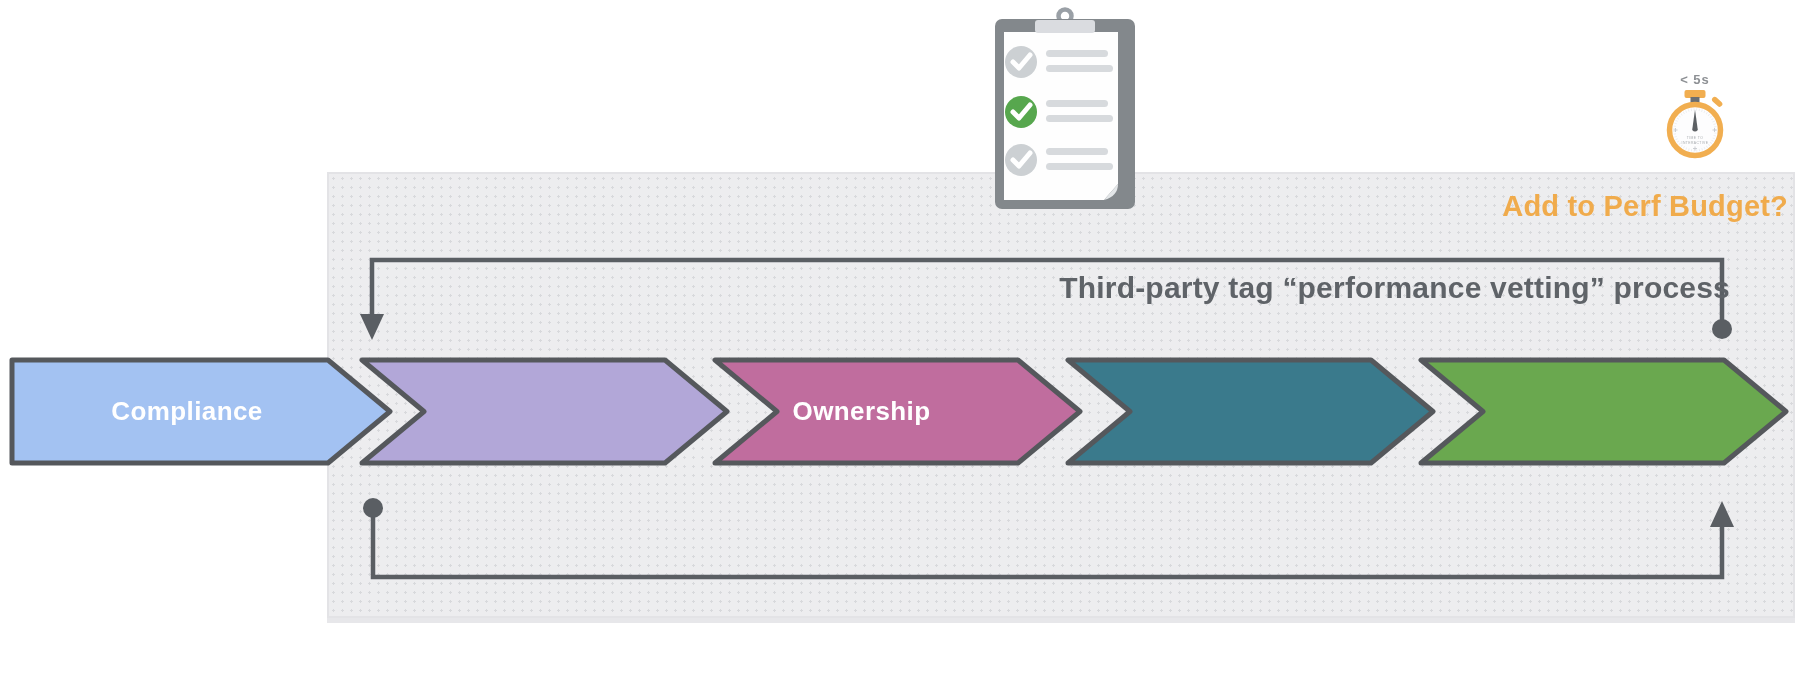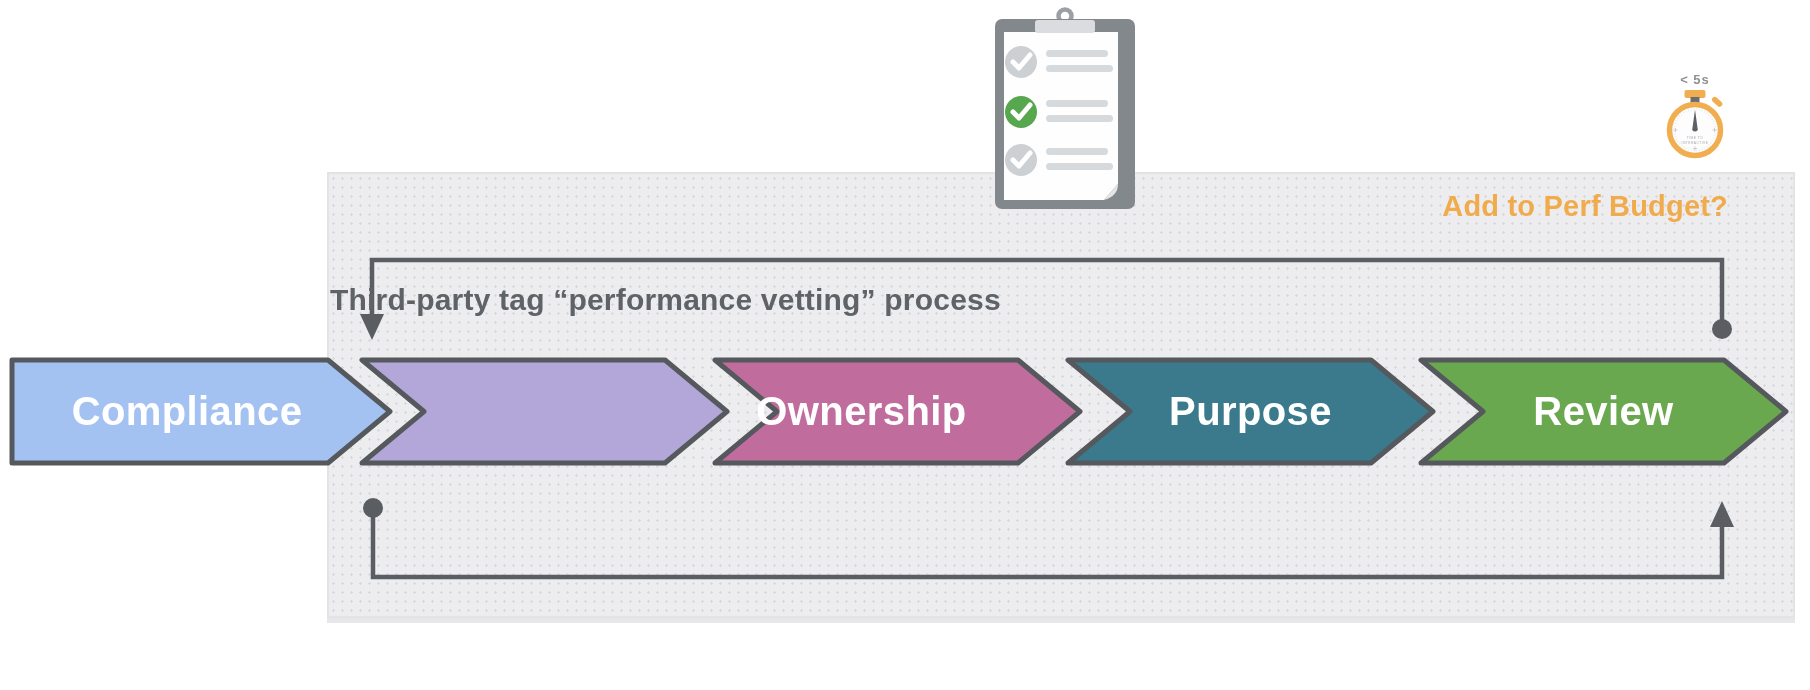--- a/index.html
+++ b/index.html
@@ -22,46 +22,46 @@
     box-sizing: border-box;
     box-shadow: 0 5px 0 rgba(175,175,185,0.30);
   }
   .vector-layer {
     position: absolute;
     left: 0; top: 0;
     width: 1810px; height: 690px;
   }
   .diagram-title {
     position: absolute;
-    left: 330px; top: 283px;
+    left: 330px; top: 271px;
     width: 1400px;
-    text-align: left;
+    text-align: right;
     font-size: 30px;
     font-weight: bold;
     color: #5f6368;
     letter-spacing: 0.2px;
   }
   .perf-budget {
     position: absolute;
-    left: 1200px; top: 190px;
+    left: 1260px; top: 190px;
     width: 528px;
     text-align: right;
     font-size: 29px;
     font-weight: bold;
     color: #F0AB4C;
     letter-spacing: 0.2px;
   }
   .stage-label {
     position: absolute;
     top: 360px;
     height: 103px;
     display: flex;
     align-items: center;
     justify-content: center;
-    font-size: 40px;
+    font-size: 26px;
     font-weight: bold;
     color: #ffffff;
     letter-spacing: 0.4px;
   }
   .stage-label.s0 { left: 12px;   width: 350px; }
   .stage-label.s1 { left: 362px;  width: 365px; }
   .stage-label.s2 { left: 679px;  width: 365px; }
   .stage-label.s3 { left: 1068px; width: 365px; }
   .stage-label.s4 { left: 1421px; width: 365px; }
   .stopwatch-wrap {
@@ -107,22 +107,20 @@
 
     <polygon points="12,360 328,360 390,411.5 328,463 12,463" stroke="#55585C" stroke-width="5" stroke-linejoin="round" fill="#A3C2F2"></polygon>
     <polygon points="362,360 665,360 727,411.5 665,463 362,463 424,411.5" stroke="#55585C" stroke-width="5" stroke-linejoin="round" fill="#B2A7D8"></polygon>
     <polygon points="715,360 1018,360 1080,411.5 1018,463 715,463 777,411.5" stroke="#55585C" stroke-width="5" stroke-linejoin="round" fill="#C06D9E"></polygon>
     <polygon points="1068,360 1371,360 1433,411.5 1371,463 1068,463 1130,411.5" stroke="#55585C" stroke-width="5" stroke-linejoin="round" fill="#3A7A8C"></polygon>
     <polygon points="1421,360 1724,360 1786,411.5 1724,463 1421,463 1483,411.5" stroke="#55585C" stroke-width="5" stroke-linejoin="round" fill="#6AA84F"></polygon>
   </svg>
 
   <div class="stage-label s0">Compliance</div>
   <div class="stage-label s2">Ownership</div>
-  <div class="stage-label s3">Purpose</div>
-  <div class="stage-label s4">Review</div>
 
   <div class="diagram-title">Third-party tag “performance vetting” process</div>
   <div class="perf-budget">Add to Perf Budget?</div>
 
   <div class="clipboard-wrap">
     <svg width="146" height="210" viewBox="0 0 146 210" xmlns="http://www.w3.org/2000/svg">
       <circle cx="73" cy="10" r="6.5" fill="none" stroke="#9aa0a6" stroke-width="4.5"></circle>
       <rect x="3" y="13" width="140" height="190" rx="7" fill="#83888C"></rect>
       <path d="M12 26 H126 V178 L112 194 H12 Z" fill="#FEFEFE"></path>
       <path d="M126 178 L112 194 Q126 190 126 178 Z" fill="#E3E6E8"></path>

